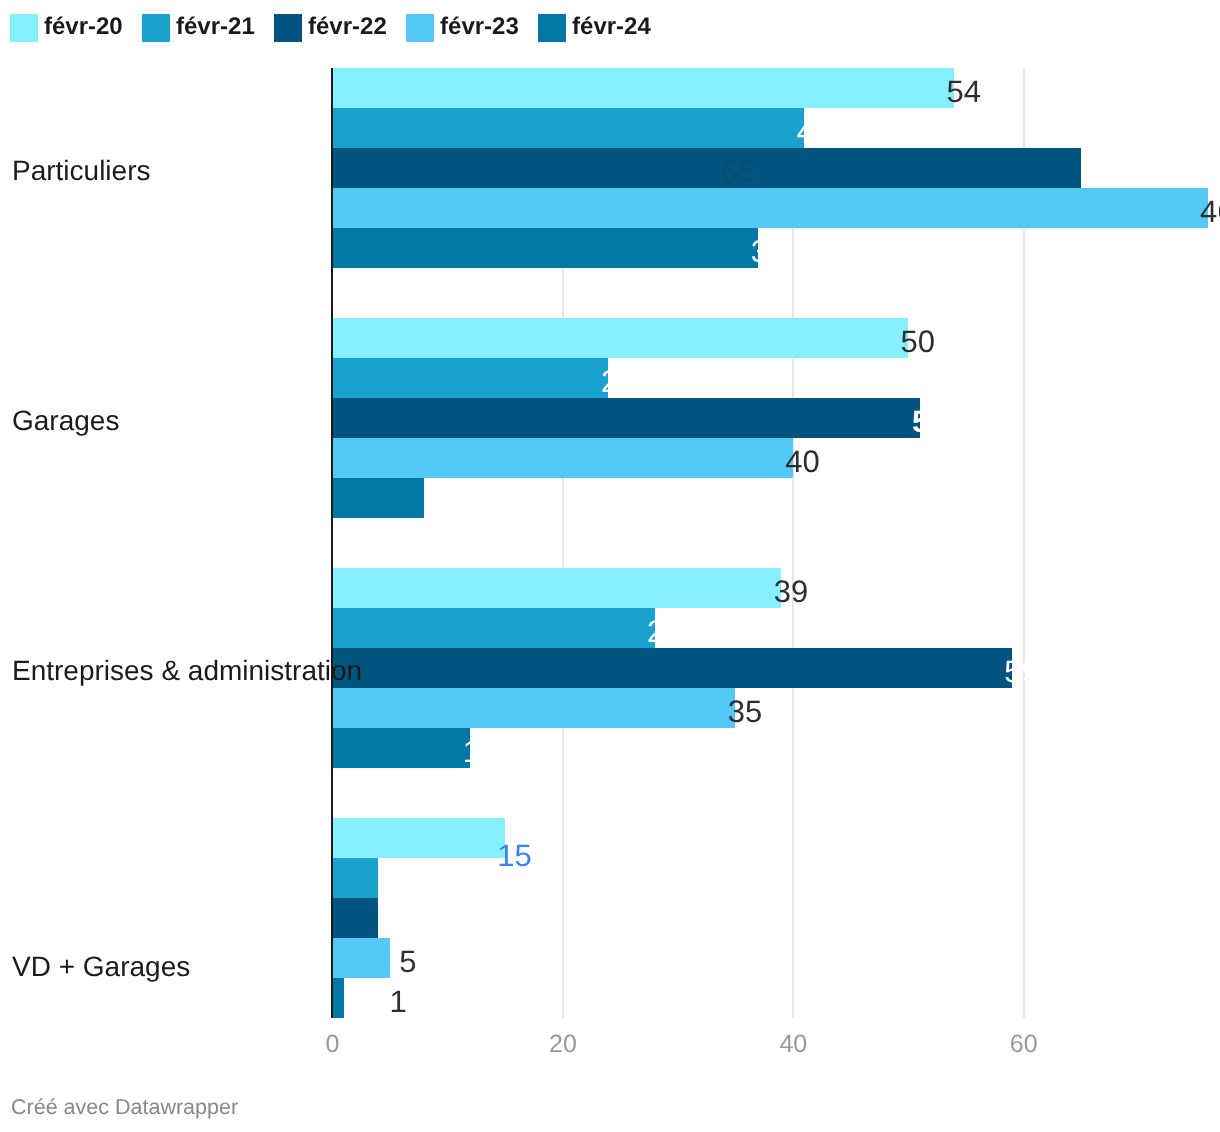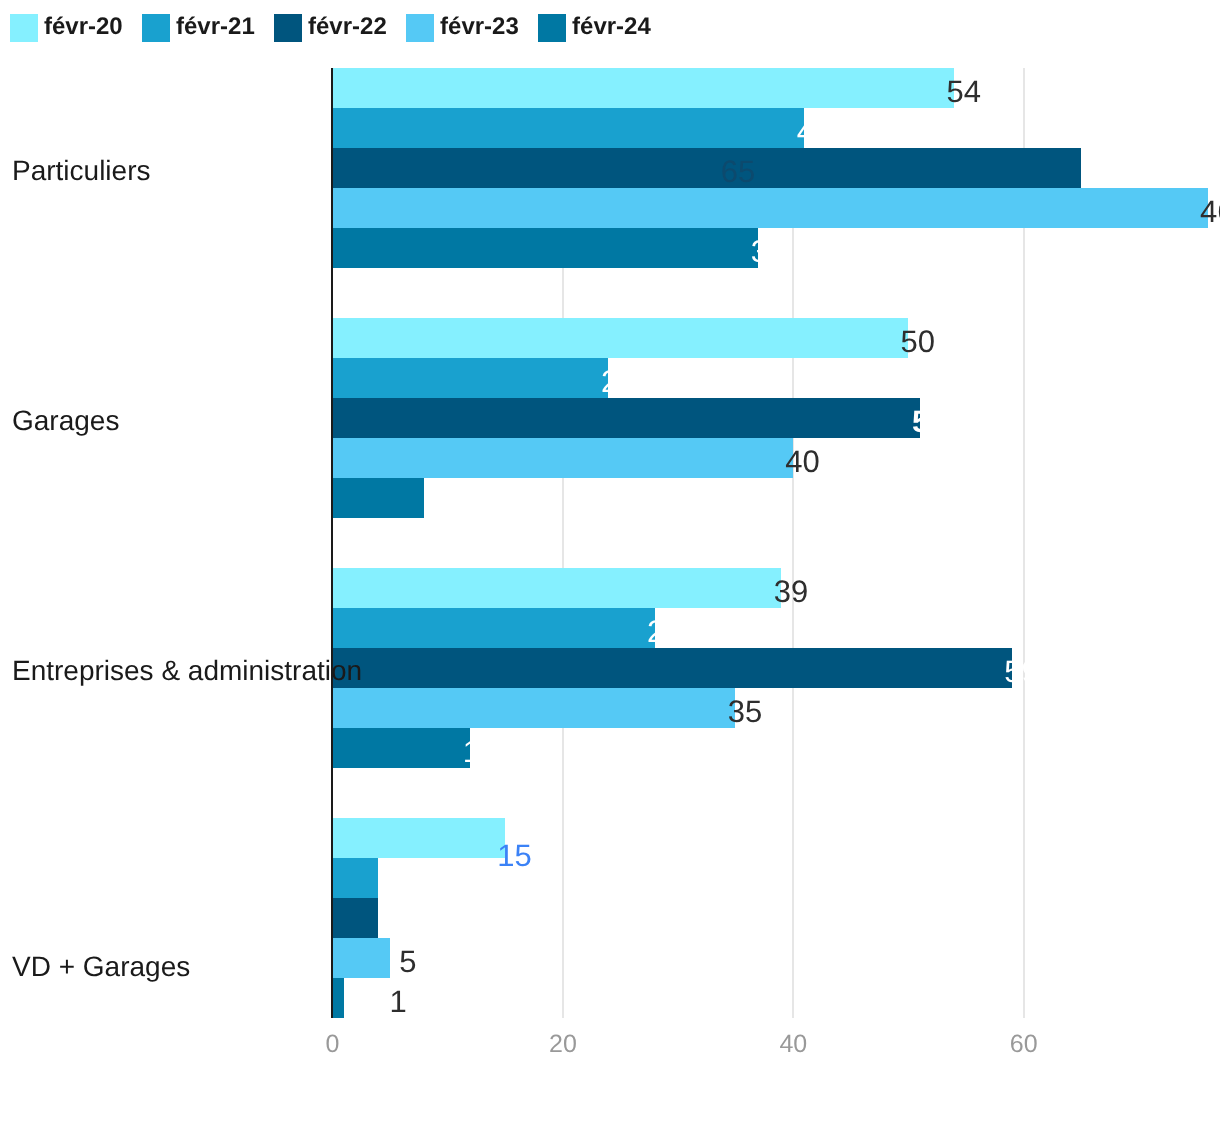--- a/index.html
+++ b/index.html
@@ -119,14 +119,15 @@
         <div class="catlabel" style="left: 12px; top: 904.5px; margin-top: 46px;">VD + Garages</div>
       </div>
     <div id="ticklabels">
         <div class="ticklabel" style="left: 302.5px; top: 1030px; color: rgb(153, 153, 153);">0</div>
         <div class="ticklabel" style="left: 532.9px; top: 1030px; color: rgb(153, 153, 153);">20</div>
         <div class="ticklabel" style="left: 763.3px; top: 1030px; color: rgb(153, 153, 153);">40</div>
         <div class="ticklabel" style="left: 993.7px; top: 1030px; color: rgb(153, 153, 153);">60</div>
       </div>
   </div>
 
+  <div class="footer">Créé avec Datawrapper</div>
 
 </div>
 
 </body></html>

